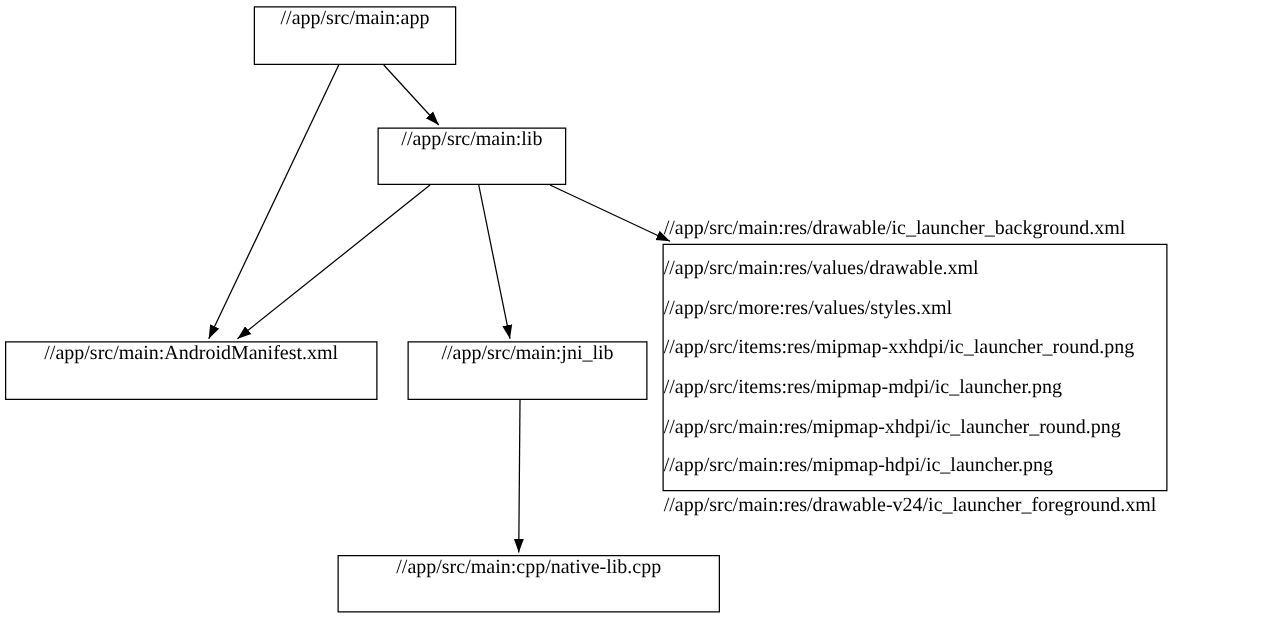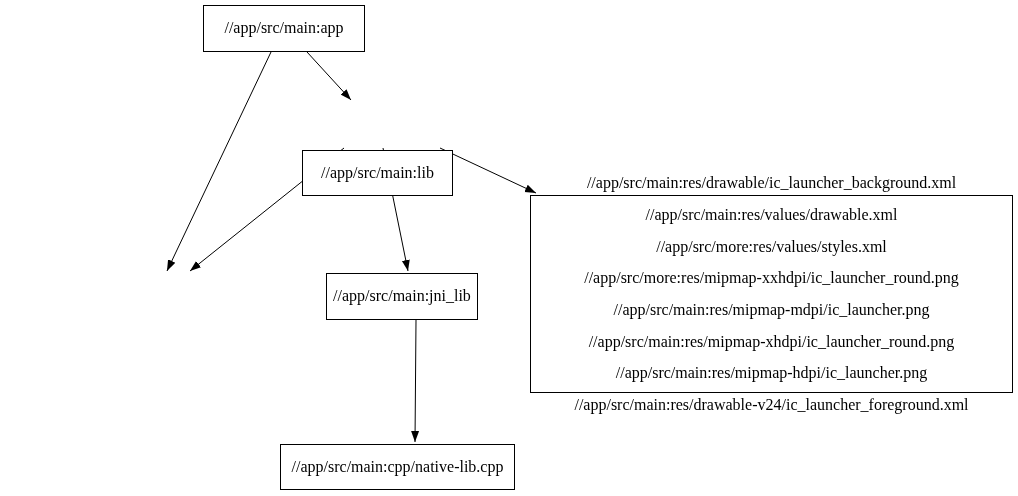--- a/index.html
+++ b/index.html
@@ -22,38 +22,38 @@
     top: 0;
     width: 1018px;
     height: 496px;
   }
   .node {
     position: absolute;
     box-sizing: border-box;
     border: 1px solid #000000;
     background: #ffffff;
     display: flex;
-    align-items: center;
+    align-items: flex-start;
     justify-content: center;
     text-align: center;
     font-size: 16px;
     line-height: 1.15;
     white-space: nowrap;
   }
   .node.multi {
     flex-direction: column;
     line-height: 19.7px;
     font-size: 16px;
   }
   .node-app        { left: 203px; top: 5px;   width: 162px; height: 47px; }
-  .node-lib        { left: 302px; top: 102px; width: 151px; height: 46px; margin-top: 48px; }
+  .node-lib        { left: 302px; top: 102px; width: 151px; height: 46px; }
   .node-manifest   { left: 4px;   top: 273px; width: 298px; height: 47px; }
-  .node-jni-lib    { left: 326px; top: 273px; width: 152px; height: 47px; }
-  .node-res-group  { left: 530px; top: 195px; width: 483px; height: 198px; gap: 12px; }
-  .node-native-lib { left: 280px; top: 444px; width: 235px; height: 46px; }
+  .node-jni-lib    { left: 326px; top: 273px; width: 192px; height: 47px; }
+  .node-res-group  { left: 530px; top: 195px; width: 404px; height: 198px; gap: 12px; }
+  .node-native-lib { left: 270px; top: 444px; width: 306px; height: 46px; }
 </style>
 </head>
 <body>
 
 <div class="canvas">
 
   <svg class="edges" viewBox="0 0 1018 496" xmlns="http://www.w3.org/2000/svg">
     <defs>
       <marker id="arrow" markerUnits="userSpaceOnUse" markerWidth="12" markerHeight="9" viewBox="0 0 12 9" refX="11" refY="4.5" orient="auto">
         <path d="M0,0.5 L11,4.5 L0,8.5 z" fill="#000000"></path>
@@ -68,31 +68,34 @@
   </svg>
 
   <div class="node node-app">
     <span>//app/src/main:app</span>
   </div>
 
   <div class="node node-lib">
     <span>//app/src/main:lib</span>
   </div>
 
+  <div class="node node-manifest">
+    <span>//app/src/main:AndroidManifest.xml</span>
+  </div>
 
   <div class="node node-jni-lib">
     <span>//app/src/main:jni_lib</span>
   </div>
 
   <div class="node multi node-res-group">
     <div>//app/src/main:res/drawable/ic_launcher_background.xml</div>
     <div>//app/src/main:res/values/drawable.xml</div>
     <div>//app/src/more:res/values/styles.xml</div>
-    <div>//app/src/more:res/mipmap-xxhdpi/ic_launcher_round.png</div>
-    <div>//app/src/main:res/mipmap-mdpi/ic_launcher.png</div>
+    <div>//app/src/items:res/mipmap-xxhdpi/ic_launcher_round.png</div>
+    <div>//app/src/items:res/mipmap-mdpi/ic_launcher.png</div>
     <div>//app/src/main:res/mipmap-xhdpi/ic_launcher_round.png</div>
     <div>//app/src/main:res/mipmap-hdpi/ic_launcher.png</div>
     <div>//app/src/main:res/drawable-v24/ic_launcher_foreground.xml</div>
   </div>
 
   <div class="node node-native-lib">
     <span>//app/src/main:cpp/native-lib.cpp</span>
   </div>
 
 </div>

